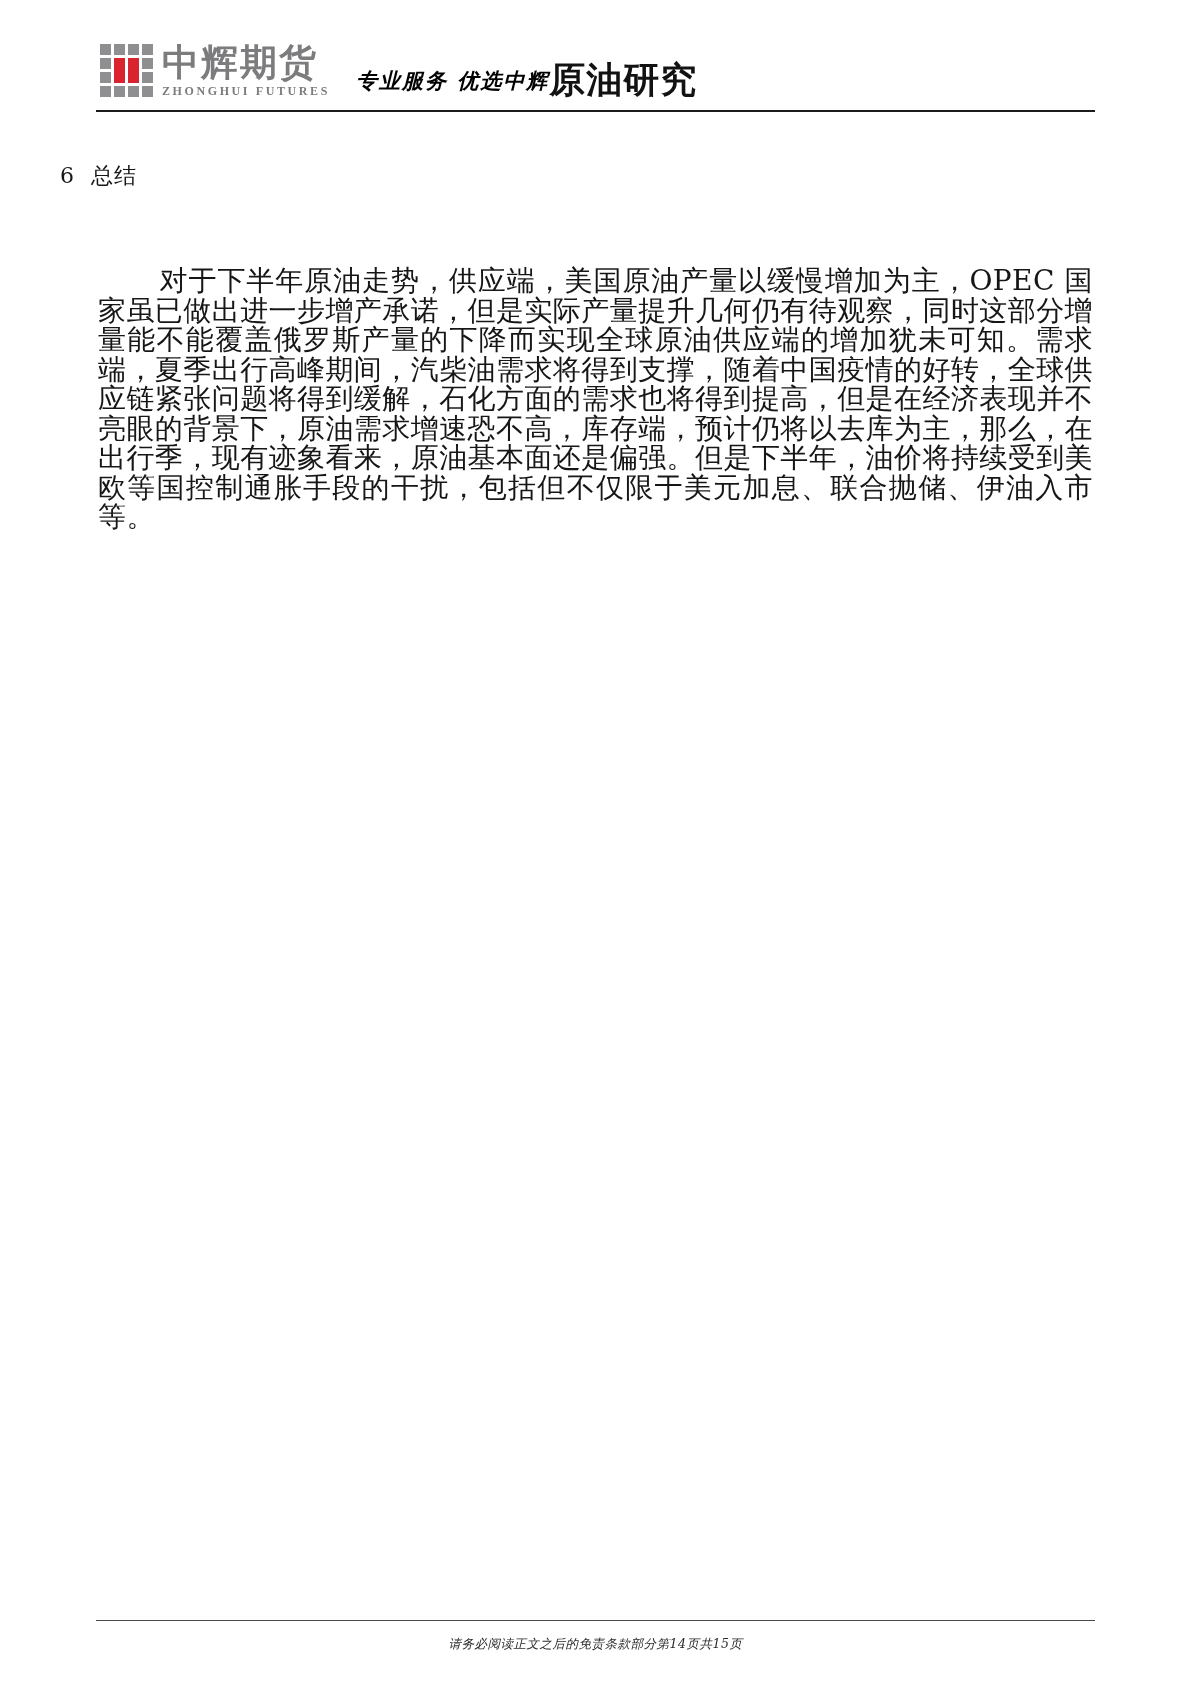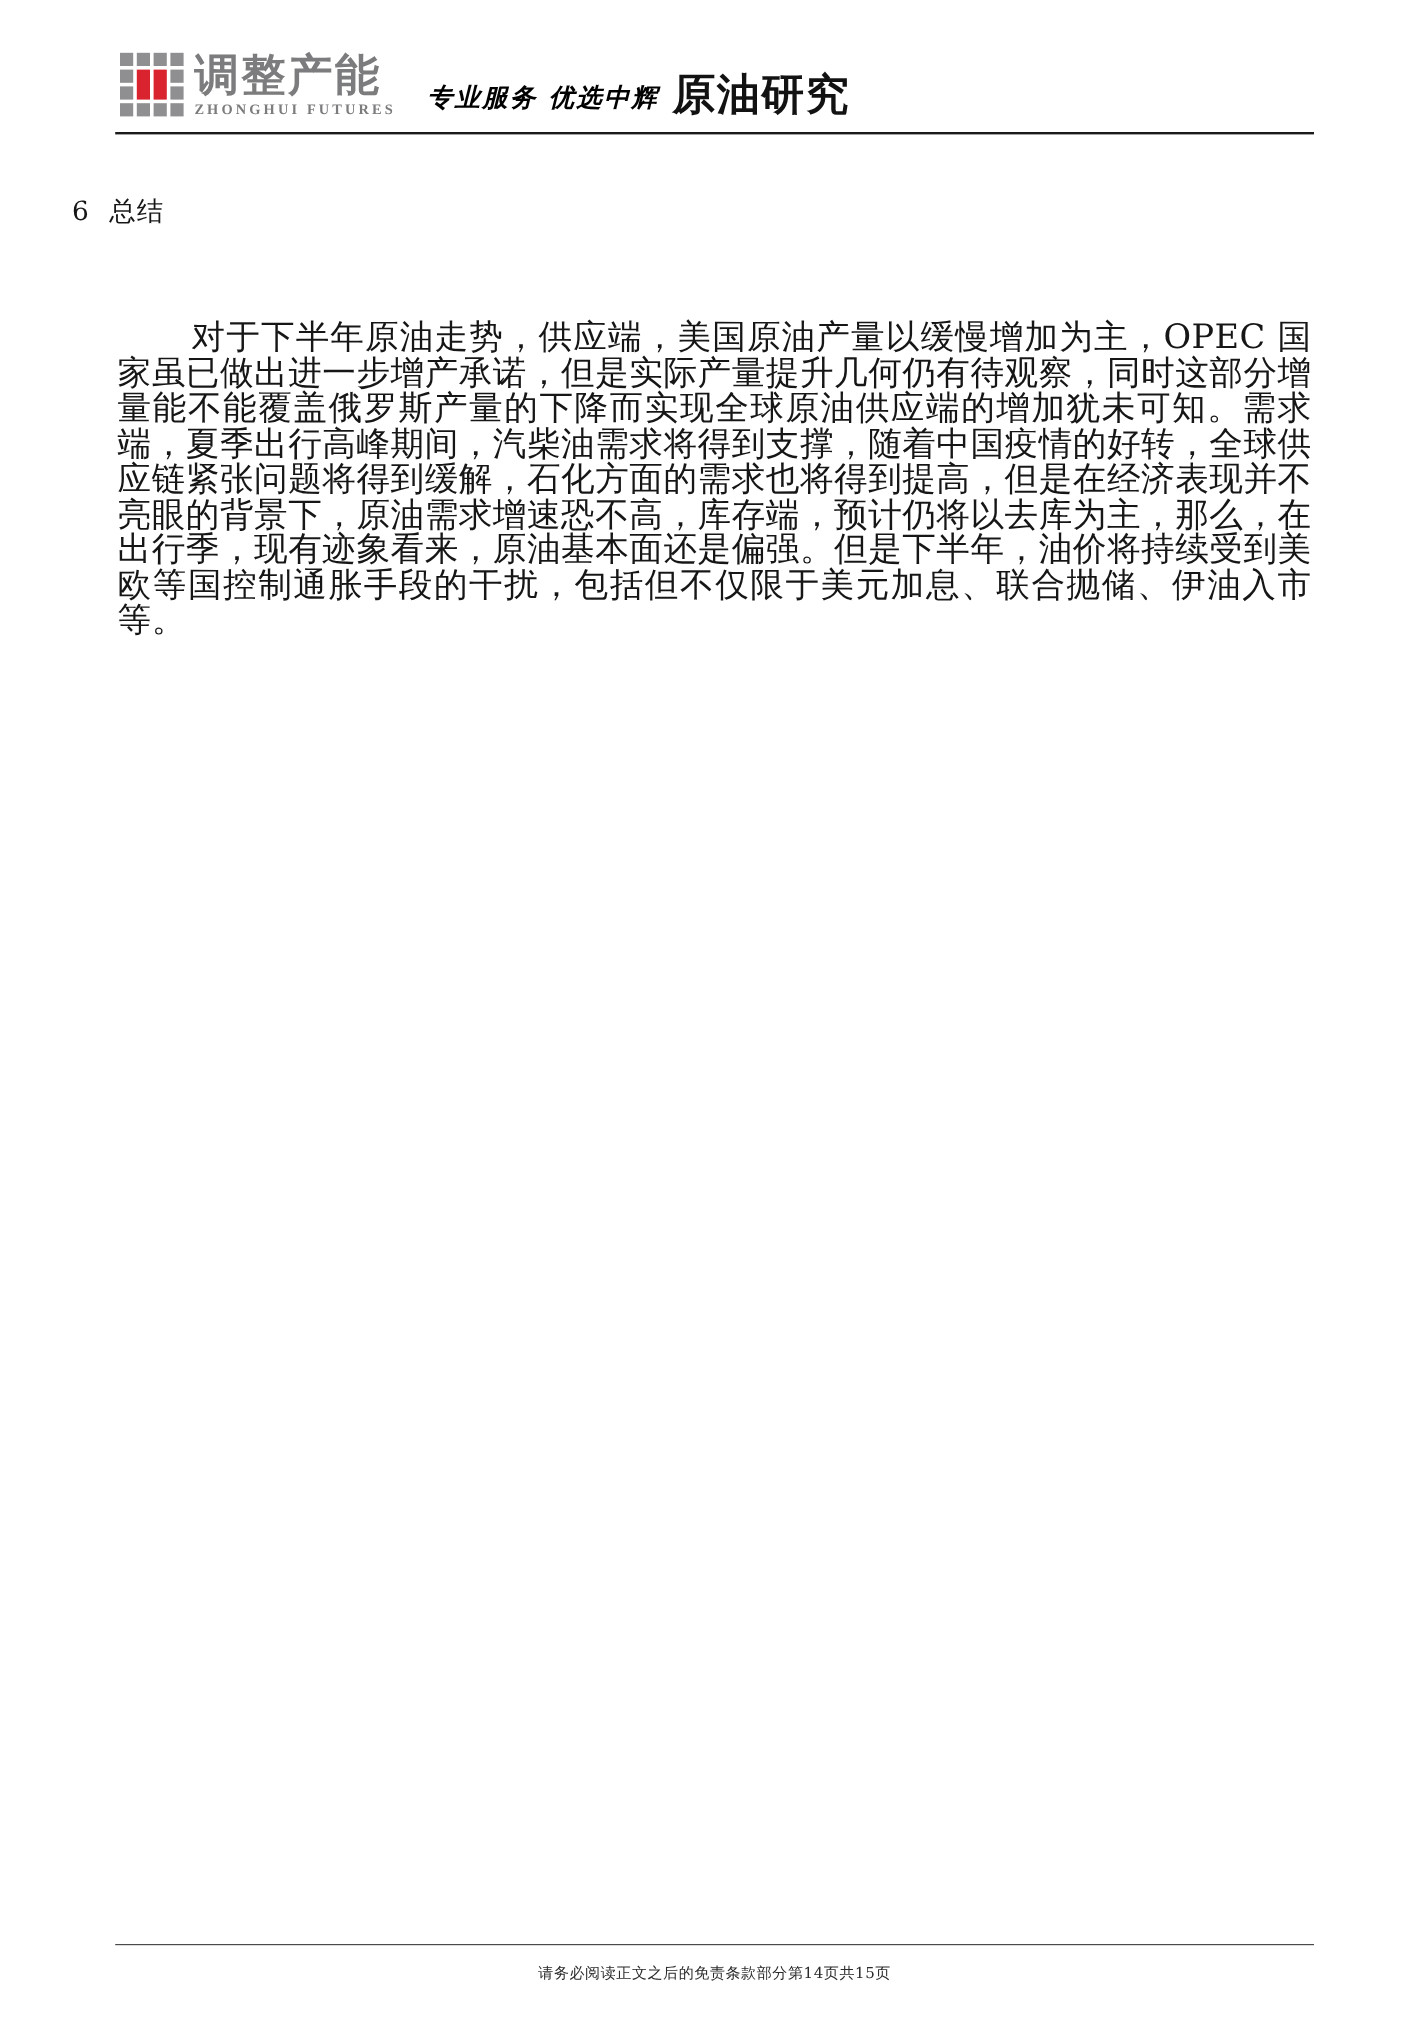--- a/index.html
+++ b/index.html
@@ -54,21 +54,21 @@
     margin-left: 26px;
     margin-bottom: 2px;
     font-style: italic;
     font-weight: bold;
     font-size: 21px;
     letter-spacing: 2px;
     color: #000000;
     white-space: nowrap;
   }
   .report-title {
-    margin-left: 11px;
+    margin-left: 0;
     font-size: 36px;
     font-weight: bold;
     letter-spacing: 1px;
     color: #121212;
     line-height: 1;
     white-space: nowrap;
   }
 
   .rule-top {
     margin: 13px 95px 0 96px;
@@ -111,20 +111,21 @@
     position: absolute;
     left: 96px;
     right: 95px;
     top: 1620px;
     border-top: 1.5px solid #4a4a4a;
   }
   .footer-text {
     margin-top: 15px;
     text-align: center;
     font-size: 12.5px;
+    font-style: italic;
     color: #2a2a2a;
     letter-spacing: 0.5px;
   }
 </style>
 </head>
 <body>
 
 <div class="page">
 
   <div class="header">
@@ -138,21 +139,21 @@
       <div class="bar-b"></div>
       <div class="sq"></div>
       <div class="sq"></div>
       <div class="sq"></div>
       <div class="sq"></div>
       <div class="sq"></div>
       <div class="sq"></div>
       <div class="sq"></div>
     </div>
     <div class="brand-names">
-      <div class="brand-cn">调整产能</div>
+      <div class="brand-cn">中辉期货</div>
       <div class="brand-en">ZHONGHUI FUTURES</div>
     </div>
     <div class="tagline">专业服务 优选中辉</div>
     <div class="report-title">原油研究</div>
   </div>
 
   <div class="rule-top"></div>
 
 
   <h2 class="section-heading">

